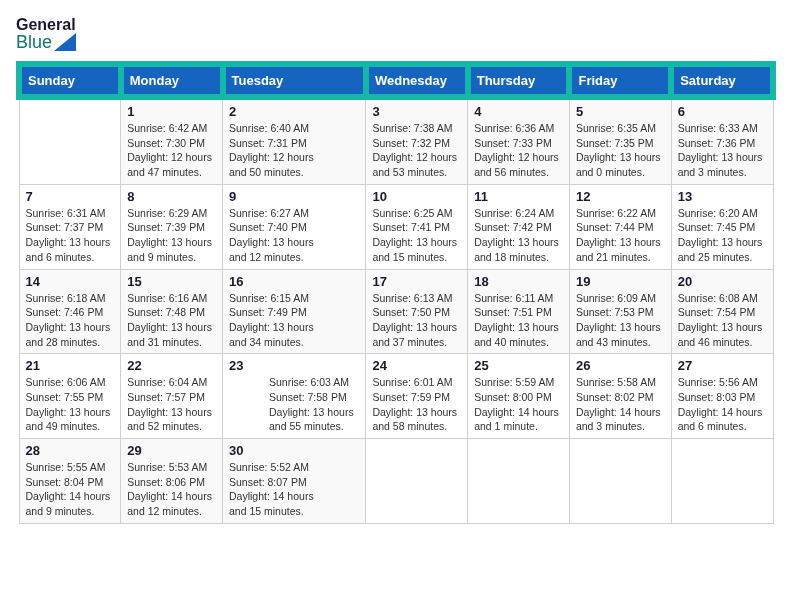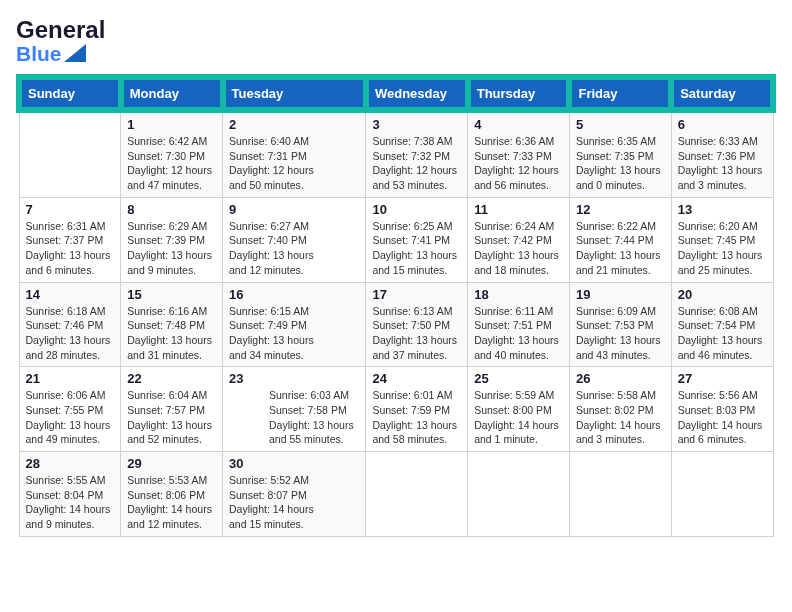--- a/index.html
+++ b/index.html
@@ -71,25 +71,25 @@
     .empty-cell {
       background: #fff !important;
     }
   </style>
 </head>
 <body>
 
 <div class="header-area">
   <div class="logo">
     <div style="display:flex; align-items:center; gap:2px;">
-      <span style="font-size:24px; font-weight:bold; color:#1a1a2e;">General</span>
+      <span style="font-size:16px; font-weight:bold; color:#1a1a2e;">General</span>
       <div style="width:0; height:0; border-left:0px solid transparent; border-right:0px solid transparent; border-bottom:0px solid #1565c0;"></div>
     </div>
     <div style="display:flex; align-items:center; margin-top:-2px;">
-      <span style="font-size:21px; font-weight:bold; color:#3b82f6;">Blue</span>
+      <span style="font-size:18px; font-weight:normal; color:#0f766e;">Blue</span>
       <svg width="22" height="18" viewBox="0 0 22 18" style="margin-left:2px; margin-bottom:2px;">
         <polygon points="0,18 22,0 22,18" fill="#1565c0"></polygon>
       </svg>
     </div>
   </div>
   <div class="title-area">
   </div>
 </div>
 
 <table>

